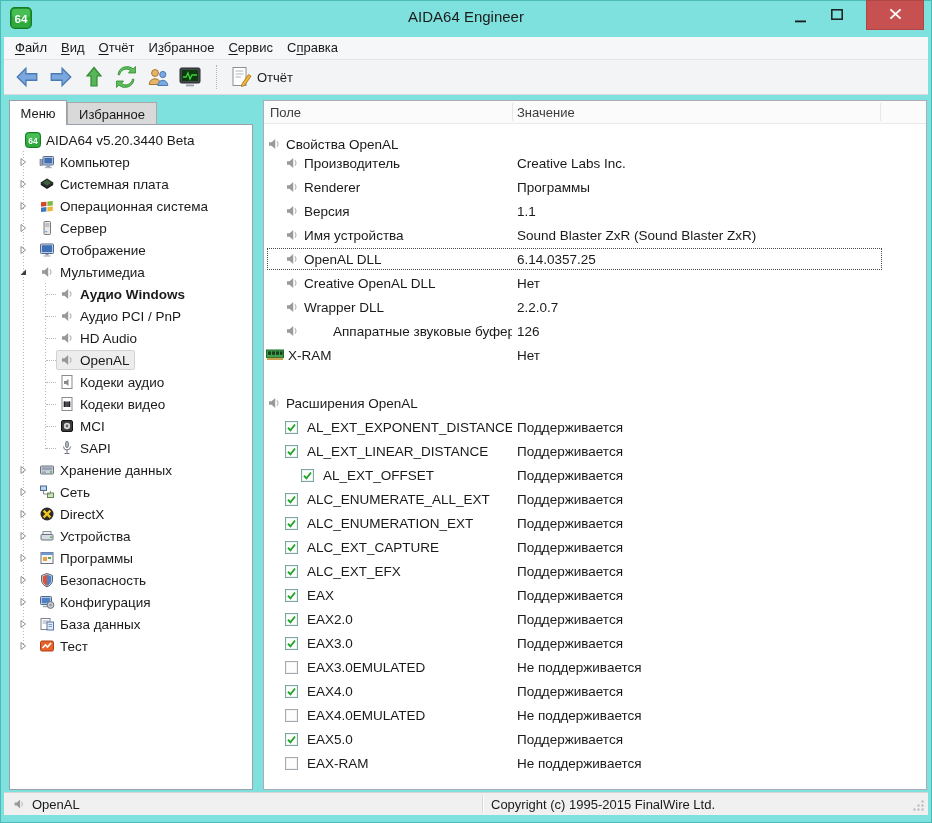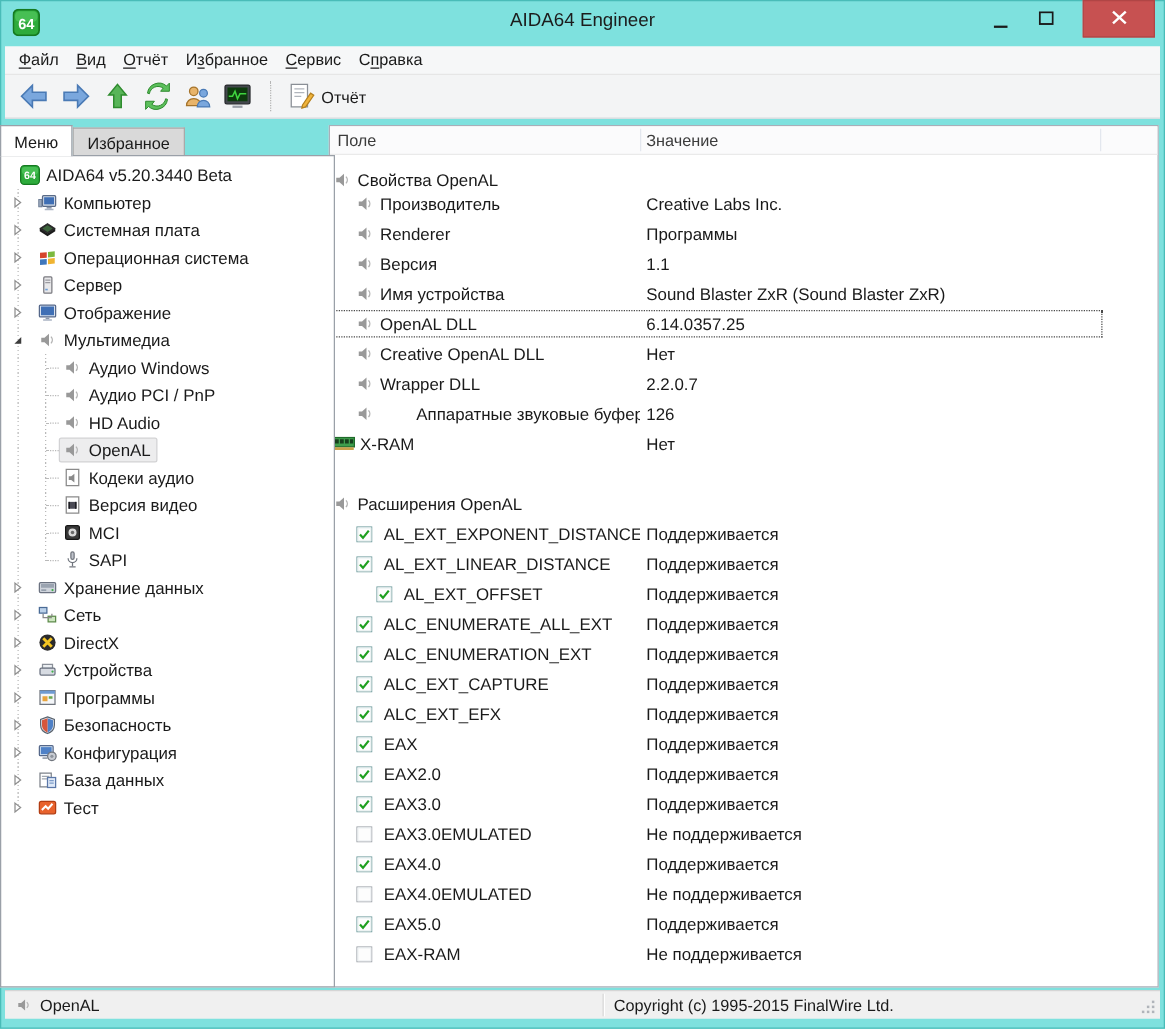--- a/index.html
+++ b/index.html
@@ -41,21 +41,21 @@
              background:#f3f4f5; border-bottom:1px solid #d7dade;
              display:flex; align-items:center; }
   .tbtn { display:flex; align-items:center; justify-content:center; height:30px; padding:0 4px; }
   .tbtn .icn { width:26px; height:26px; }
   .tbtn.small .icn { width:24px; height:24px; }
   .tb-sep { width:1px; height:24px; border-left:1px dotted #b5b5b5; margin:0 8px 0 10px; }
   .report-label { margin-left:4px; }
   .tb-gap { width:6px; }
 
   
-  .sidebar { position:absolute; left:0; top:100px; width:268px; height:690px; }
+  .sidebar { position:absolute; left:9px; top:100px; width:244px; height:690px; }
   .tab { position:absolute; display:flex; align-items:center; justify-content:center; }
   .tab-active { left:0; top:0; width:58px; height:25px; background:#fff;
                 border:1px solid #9aa0a8; border-bottom:none; z-index:3; }
   .tab-inactive { left:58px; top:2px; width:90px; height:23px; background:#d9d9d9;
                   border:1px solid #a9a9a9; border-bottom:none; z-index:1; }
   .tree-panel { position:absolute; left:0; top:24px; right:0; bottom:0;
                 background:#fff; border:1px solid #9aa0a8; z-index:2; overflow:hidden; }
   .tree { position:relative; padding-top:4px; }
   .tree-row { position:relative; height:22px; display:flex; align-items:center; white-space:nowrap; }
   .tree-row .exp { width:18px; display:inline-flex; justify-content:flex-start; }
@@ -324,21 +324,21 @@
           <span class="node">
             <span class="icn">
               <svg viewBox="0 0 16 16">
                 <path d="M3 6.2v3.6h2.6L9.2 13V3L5.6 6.2z" fill="#999"></path>
                 <path d="M10.8 5.3a4 4 0 010 5.4" fill="none" stroke="#b3b3b3" stroke-width="1.1"></path>
               </svg>
             </span>
             <span class="tlabel">Мультимедиа</span>
           </span>
         </div>
-        <div class="tree-row lvl1" style="padding-left: 46px;">
+        <div class="tree-row lvl1" style="padding-left: 46px; font-weight: bold;">
           <span class="node">
             <span class="icn">
               <svg viewBox="0 0 16 16">
                 <path d="M3 6.2v3.6h2.6L9.2 13V3L5.6 6.2z" fill="#999"></path>
                 <path d="M10.8 5.3a4 4 0 010 5.4" fill="none" stroke="#b3b3b3" stroke-width="1.1"></path>
               </svg>
             </span>
             <span class="tlabel">Аудио Windows</span>
           </span>
         </div>
@@ -389,21 +389,21 @@
         <div class="tree-row lvl1" style="padding-left: 46px;">
           <span class="node">
             <span class="icn">
               <svg viewBox="0 0 16 16">
                 <rect x="3" y="1.5" width="10" height="13" fill="#fff" stroke="#8a8a8a"></rect>
                 <rect x="4.8" y="5.5" width="6.4" height="5.5" fill="#4a4a55"></rect>
                 <rect x="4.8" y="5.5" width="1.2" height="5.5" fill="#1e1e24"></rect>
                 <rect x="10" y="5.5" width="1.2" height="5.5" fill="#1e1e24"></rect>
               </svg>
             </span>
-            <span class="tlabel">Версия видео</span>
+            <span class="tlabel">Кодеки видео</span>
           </span>
         </div>
         <div class="tree-row lvl1" style="padding-left: 46px;">
           <span class="node">
             <span class="icn">
               <svg viewBox="0 0 16 16">
                 <rect x="2.5" y="2.5" width="11" height="11" rx="1.5" fill="#3a3a3a" stroke="#161616"></rect>
                 <circle cx="8" cy="8" r="3.2" fill="#d8d8d8"></circle>
                 <circle cx="8" cy="8" r="1.4" fill="#6a6a6a"></circle>
               </svg>

